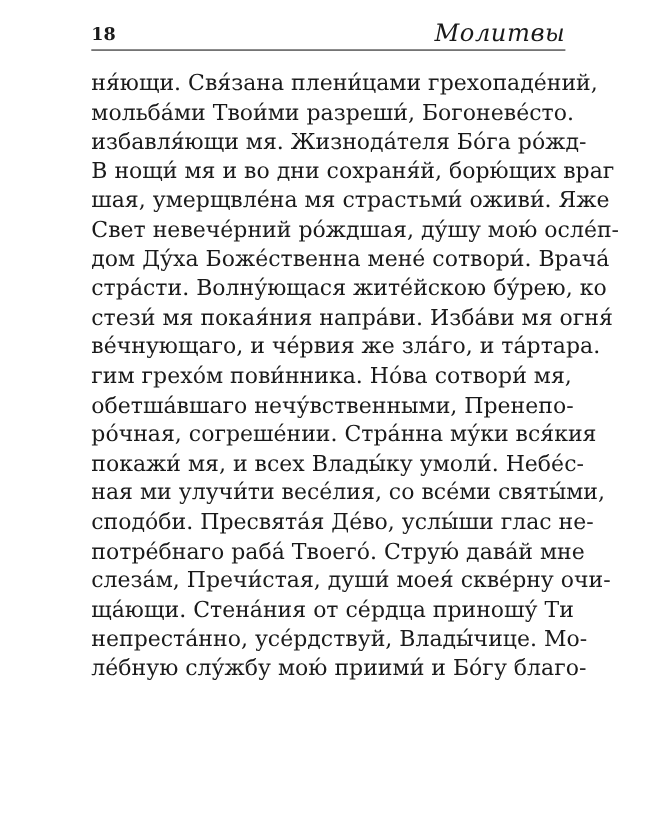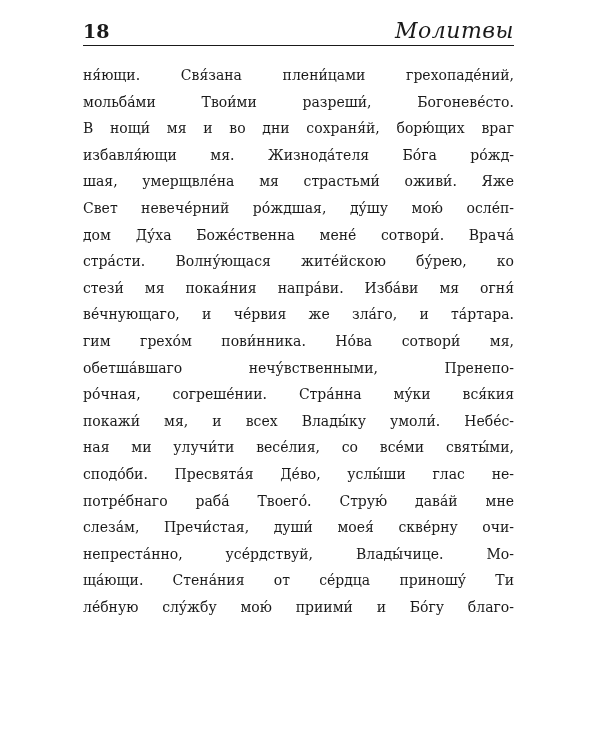--- a/index.html
+++ b/index.html
@@ -26,21 +26,21 @@
     left: 0;
     width: 431px;
     height: 24px;
     display: flex;
     justify-content: space-between;
     align-items: flex-end;
   }
   .page-number {
     font-family: "DejaVu Serif", serif;
     font-weight: bold;
-    font-size: 19px;
+    font-size: 16px;
     line-height: 22px;
   }
   .section-title {
     font-family: "DejaVu Serif", serif;
     font-style: italic;
     font-size: 22px;
     line-height: 22px;
     letter-spacing: 0.5px;
   }
   .head-rule {
@@ -52,21 +52,21 @@
     border-top: 1.5px solid #1a1a1a;
   }
   .body-text {
     position: absolute;
     top: 62px;
     left: 0;
     width: 431px;
   }
   .line {
     font-family: "DejaVu Serif", serif;
-    font-size: 14px;
+    font-size: 20px;
     line-height: 26.6px;
     height: 26.6px;
     white-space: nowrap;
     text-align: justify;
     text-align-last: justify;
     letter-spacing: 0px;
   }
 </style>
 </head>
 <body>
@@ -74,33 +74,33 @@
 <div class="page">
   <div class="running-head">
     <span class="page-number">18</span>
     <span class="section-title">Молитвы</span>
   </div>
   <div class="head-rule"></div>
 
   <div class="body-text">
     <div class="line">ня́ющи. Свя́зана плени́цами грехопаде́ний,</div>
     <div class="line">мольба́ми Твои́ми разреши́, Богоневе́сто.</div>
+    <div class="line">избавля́ющи мя. Жизнода́теля Бо́га ро́жд-</div>
     <div class="line">В нощи́ мя и во дни сохраня́й, борю́щих враг</div>
-    <div class="line">избавля́ющи мя. Жизнода́теля Бо́га ро́жд-</div>
     <div class="line">шая, умерщвле́на мя страстьми́ оживи́. Яже</div>
     <div class="line">Свет невече́рний ро́ждшая, ду́шу мою́ осле́п-</div>
     <div class="line">дом Ду́ха Боже́ственна мене́ сотвори́. Врача́</div>
     <div class="line">стра́сти. Волну́ющася жите́йскою бу́рею, ко</div>
     <div class="line">стези́ мя покая́ния напра́ви. Изба́ви мя огня́</div>
     <div class="line">ве́чнующаго, и че́рвия же зла́го, и та́ртара.</div>
     <div class="line">гим грехо́м пови́нника. Но́ва сотвори́ мя,</div>
     <div class="line">обетша́вшаго нечу́вственными, Пренепо-</div>
     <div class="line">ро́чная, согреше́нии. Стра́нна му́ки вся́кия</div>
     <div class="line">покажи́ мя, и всех Влады́ку умоли́. Небе́с-</div>
     <div class="line">ная ми улучи́ти весе́лия, со все́ми святы́ми,</div>
     <div class="line">сподо́би. Пресвята́я Де́во, услы́ши глас не-</div>
     <div class="line">потре́бнаго раба́ Твоего́. Струю́ дава́й мне</div>
     <div class="line">слеза́м, Пречи́стая, души́ моея́ скве́рну очи-</div>
+    <div class="line">ща́ющи. Стена́ния от се́рдца приношу́ Ти</div>
     <div class="line">непреста́нно, усе́рдствуй, Влады́чице. Мо-</div>
-    <div class="line">ща́ющи. Стена́ния от се́рдца приношу́ Ти</div>
     <div class="line">ле́бную слу́жбу мою́ приими́ и Бо́гу благо-</div>
   </div>
 </div>
 
 </body></html>

